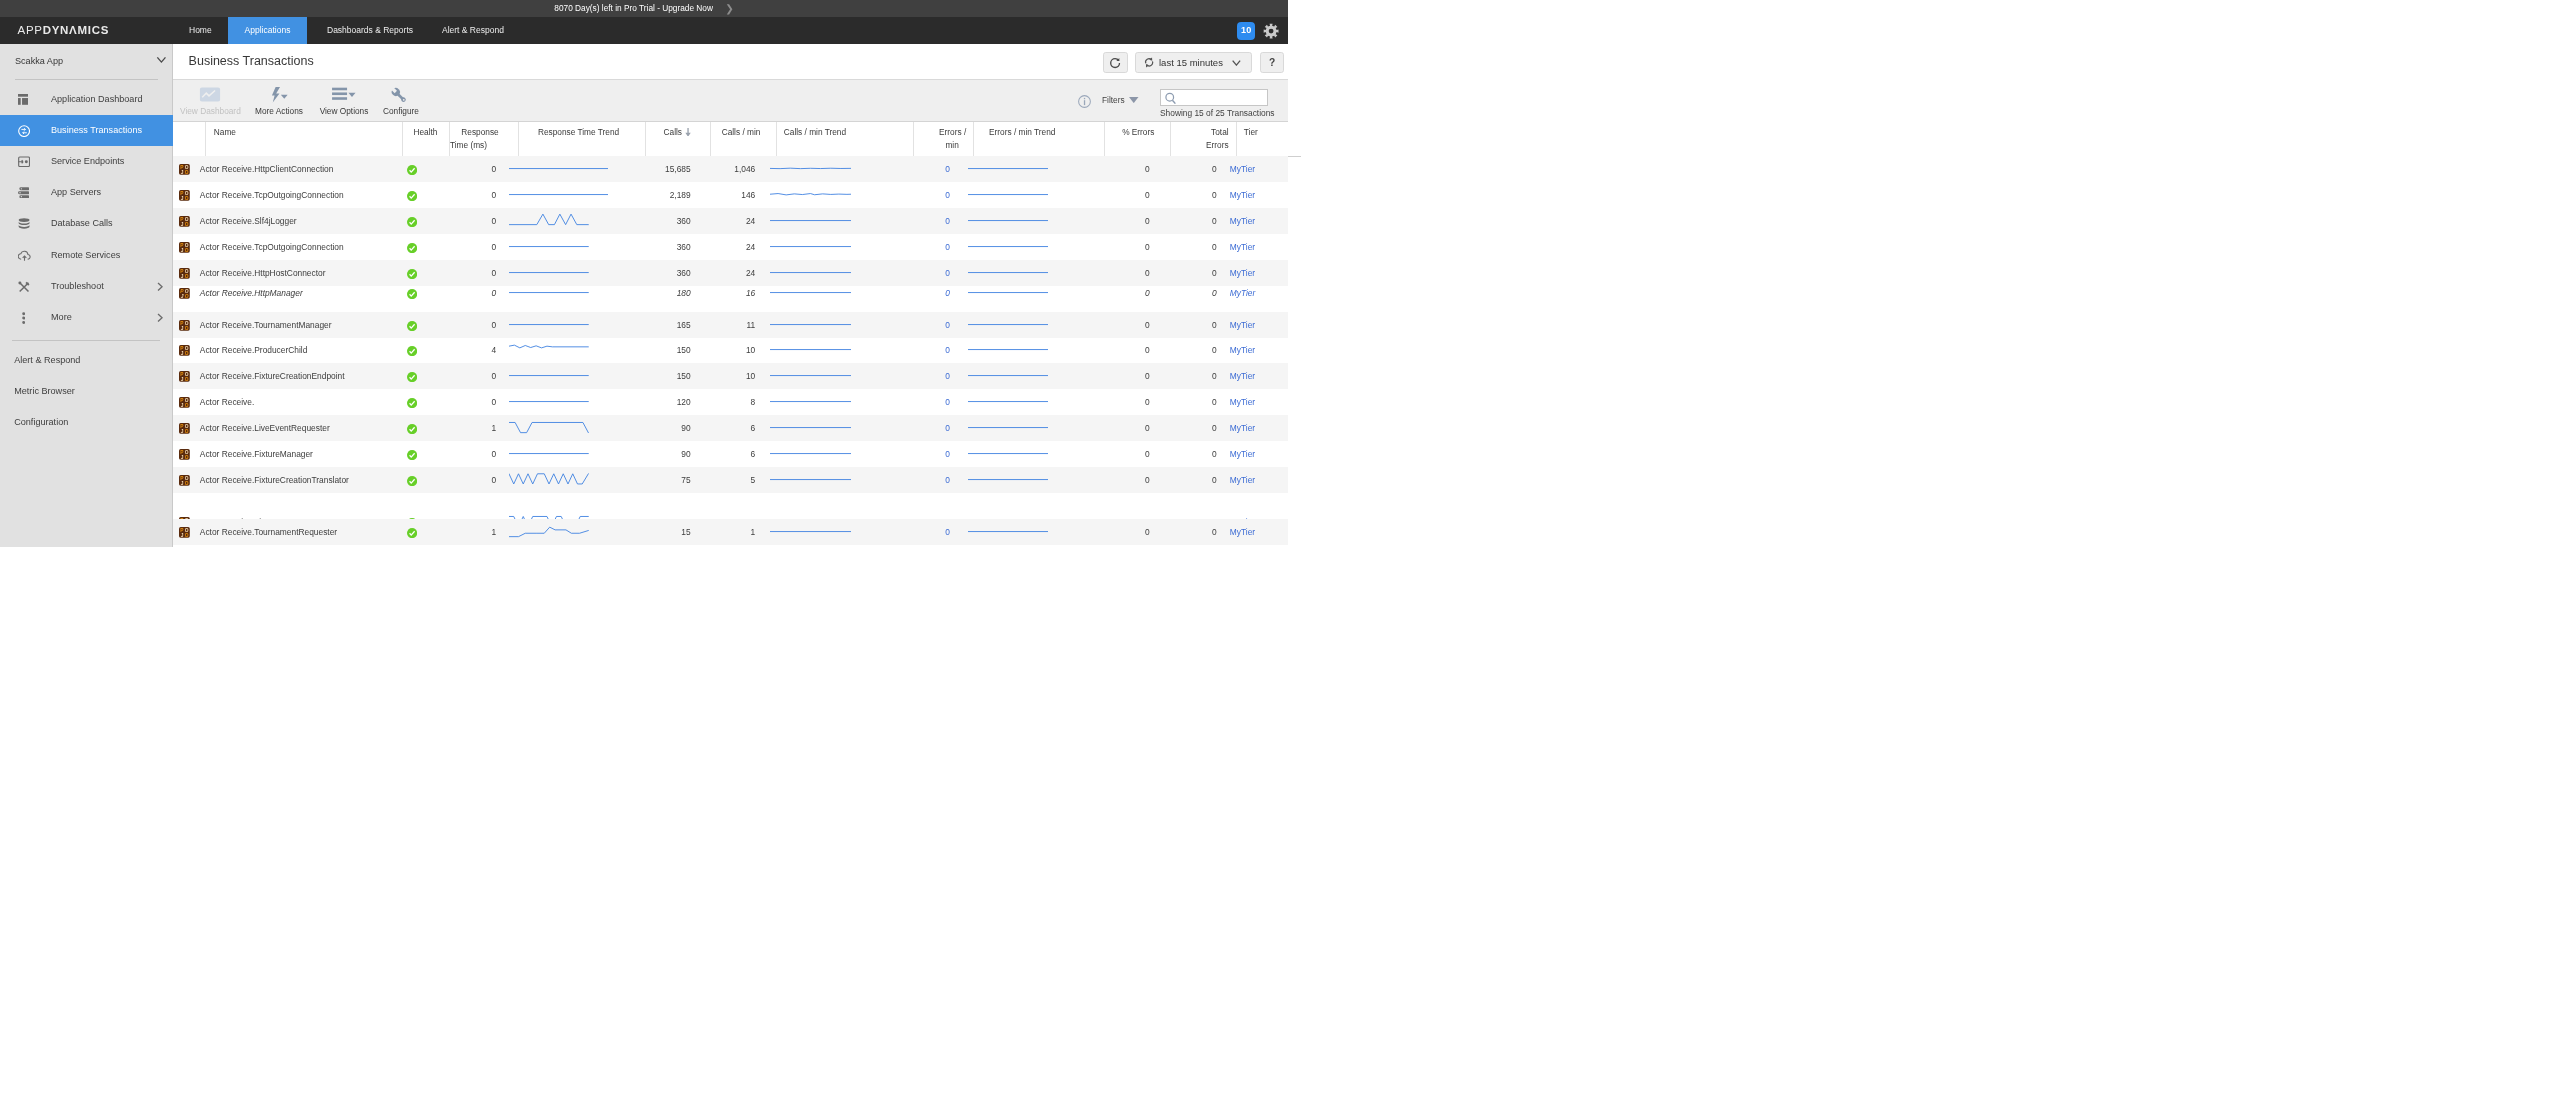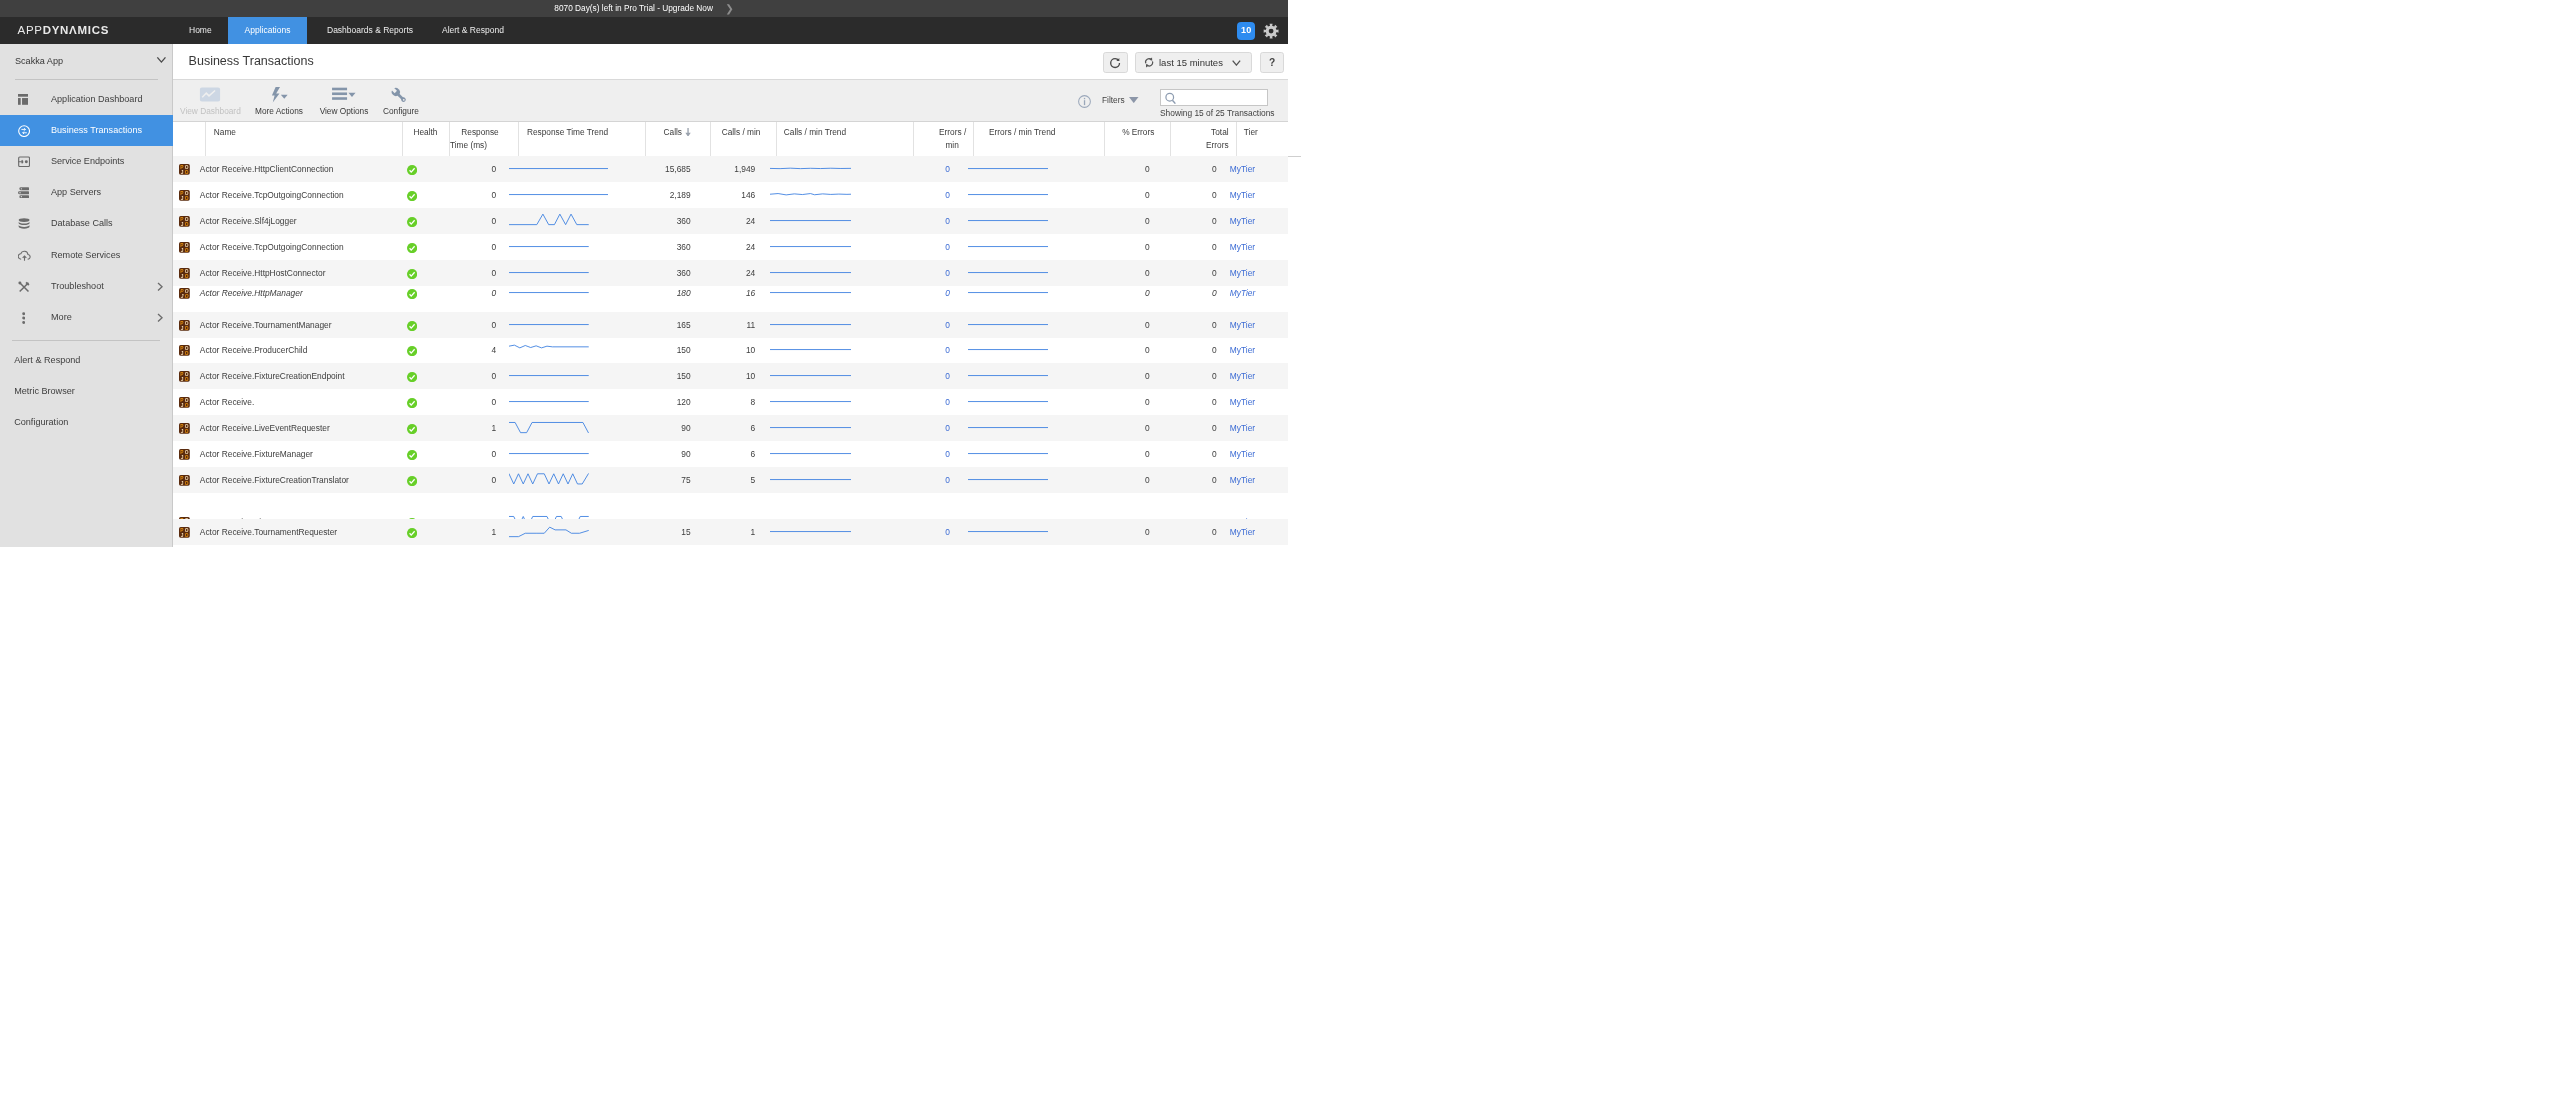--- a/index.html
+++ b/index.html
@@ -237,21 +237,21 @@
         <circle cx="8.4" cy="7.6" r="5.6" fill="none" stroke="#8d9cb0" stroke-width="1.8"></circle>
         <path d="M12.3 12l4.3 5" stroke="#8d9cb0" stroke-width="2.2"></path>
       </svg>
   </div>
   <div id="showing">Showing 15 of 25 Transactions</div>
   <div id="thead">
       <div class="th" style="left: 0px; width: 19px; text-align: left;"></div>
       <div class="th bl" style="left: 19px; width: 197px; text-align: left; padding-left: 7.8px;">Name</div>
       <div class="th bl" style="left: 216px; width: 46px; text-align: center;">Health</div>
       <div class="th bl" style="left: 263px; width: 70px; text-align: right; padding-right: 20.3px;">Response<br><span style="padding-right:13.5px;white-space:nowrap">Time (ms)</span></div>
-      <div class="th bl" style="left: 332px; width: 127px; text-align: left; padding-left: 8px;">Response Time Trend</div>
+      <div class="th bl" style="left: 332px; width: 127px; text-align: left; padding-left: 19px;">Response Time Trend</div>
       <div class="th bl" style="left: 459px; width: 65px; text-align: right; padding-right: 17.6px;">Calls <svg width="8.1" height="8.8" viewBox="0 0 12 13" style="vertical-align:-1.4px">
           <path d="M5 0h2v7h3L6 13 2 7h3z" fill="#9aa2ad"></path>
         </svg></div>
       <div class="th bl" style="left: 524px; width: 66px; text-align: right; padding-right: 15.6px;">Calls / min</div>
       <div class="th bl" style="left: 590px; width: 137px; text-align: left; padding-left: 6.8px;">Calls / min Trend</div>
       <div class="th bl" style="left: 727px; width: 60px; text-align: right; padding-right: 6.8px;">Errors /<br><span style="padding-right:7.4px">min</span></div>
       <div class="th bl" style="left: 787px; width: 131px; text-align: left; padding-left: 15px;">Errors / min Trend</div>
       <div class="th bl" style="left: 918px; width: 66px; text-align: right; padding-right: 15.6px;">% Errors</div>
       <div class="th bl" style="left: 984px; width: 66px; text-align: right; padding-right: 7.4px;">Total<br>Errors</div>
       <div class="th bl" style="left: 1050px; width: 66px; text-align: left; padding-left: 6.8px;">Tier</div>
@@ -268,21 +268,21 @@
         <div class="cell" style="left: 19px; width: 197px; text-align: left; padding-left: 7.8px;">Actor Receive.HttpClientConnection</div>
         <div class="cell" style="left: 216px; width: 46px; text-align: center;"><svg width="10.2" height="10.2" viewBox="0 0 15 15" style="vertical-align:middle">
             <circle cx="7.5" cy="7.5" r="7.5" fill="#67cf28"></circle>
             <path d="M3.8 7.8l2.4 2.6 5-5.6" fill="none" stroke="#fff" stroke-width="1.9"></path>
           </svg></div>
         <div class="cell num" style="left: 263px; width: 70px; text-align: right; padding-right: 9.8px;">0</div>
         <svg class="spark" style="left:336px" width="99" height="26" viewBox="0 0 146 38.3">
           <path d="M0 18.5H146" fill="none" stroke="#3b7fe0" stroke-width="1.3" stroke-linejoin="round" stroke-linecap="round"></path>
         </svg>
         <div class="cell num" style="left: 459px; width: 65px; text-align: right; padding-right: 6.4px;">15,685</div>
-        <div class="cell num" style="left: 524px; width: 66px; text-align: right; padding-right: 7.8px;">1,949</div>
+        <div class="cell num" style="left: 524px; width: 66px; text-align: right; padding-right: 7.8px;">1,046</div>
         <svg class="spark" style="left:597px" width="81" height="26" viewBox="0 0 120 38.3">
           <path d="M0 18.3L15 18.6L30 17.9L45 18.6L60 18.1L75 18.5L90 18L105 18.4L120 18.2" fill="none" stroke="#3b7fe0" stroke-width="1.3" stroke-linejoin="round" stroke-linecap="round"></path>
         </svg>
         <div class="cell num" style="left: 727px; width: 60px; text-align: right; padding-right: 10.2px;"><span class="lnk">0</span></div>
         <svg class="spark" style="left:795px" width="80" height="26" viewBox="0 0 118 38.3">
           <path d="M0 18.5H118" fill="none" stroke="#3b7fe0" stroke-width="1.3" stroke-linejoin="round" stroke-linecap="round"></path>
         </svg>
         <div class="cell num" style="left: 918px; width: 66px; text-align: right; padding-right: 7.4px;">0</div>
         <div class="cell num" style="left: 984px; width: 66px; text-align: right; padding-right: 6.4px;">0</div>
         <div class="cell" style="left: 1050px; width: 66px; text-align: left; padding-left: 6.8px;"><span class="lnk">MyTier</span></div>

